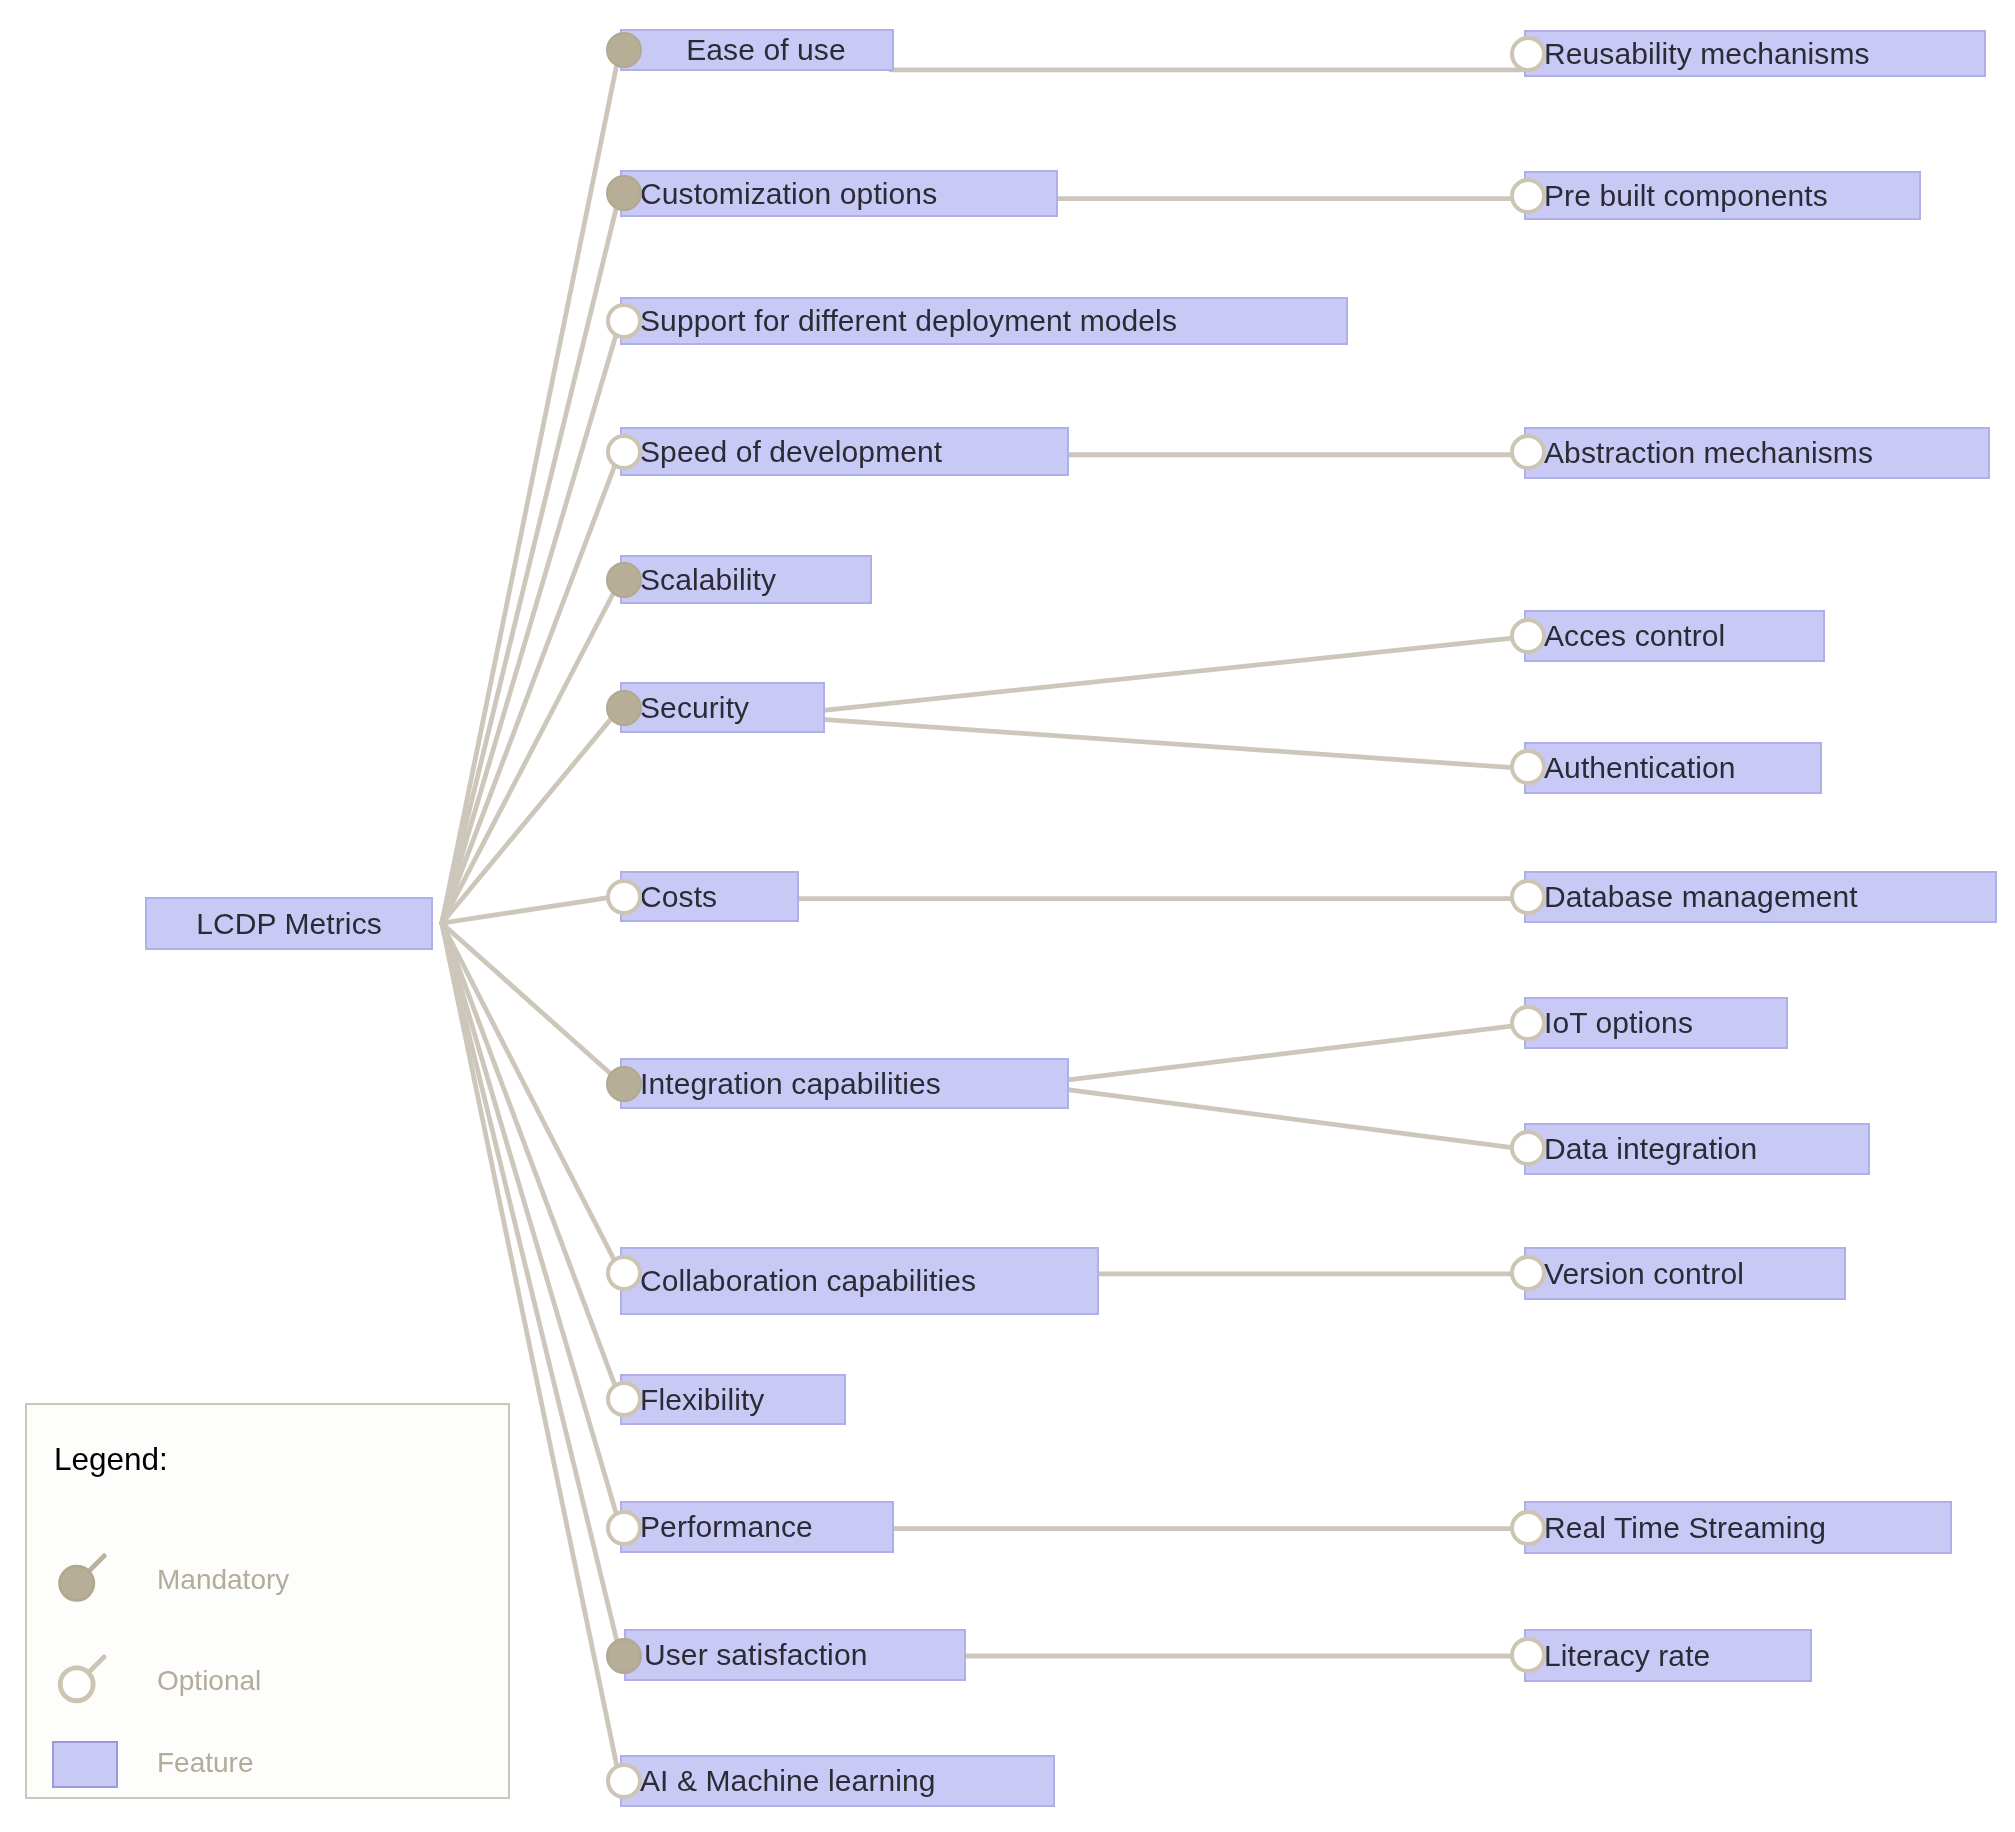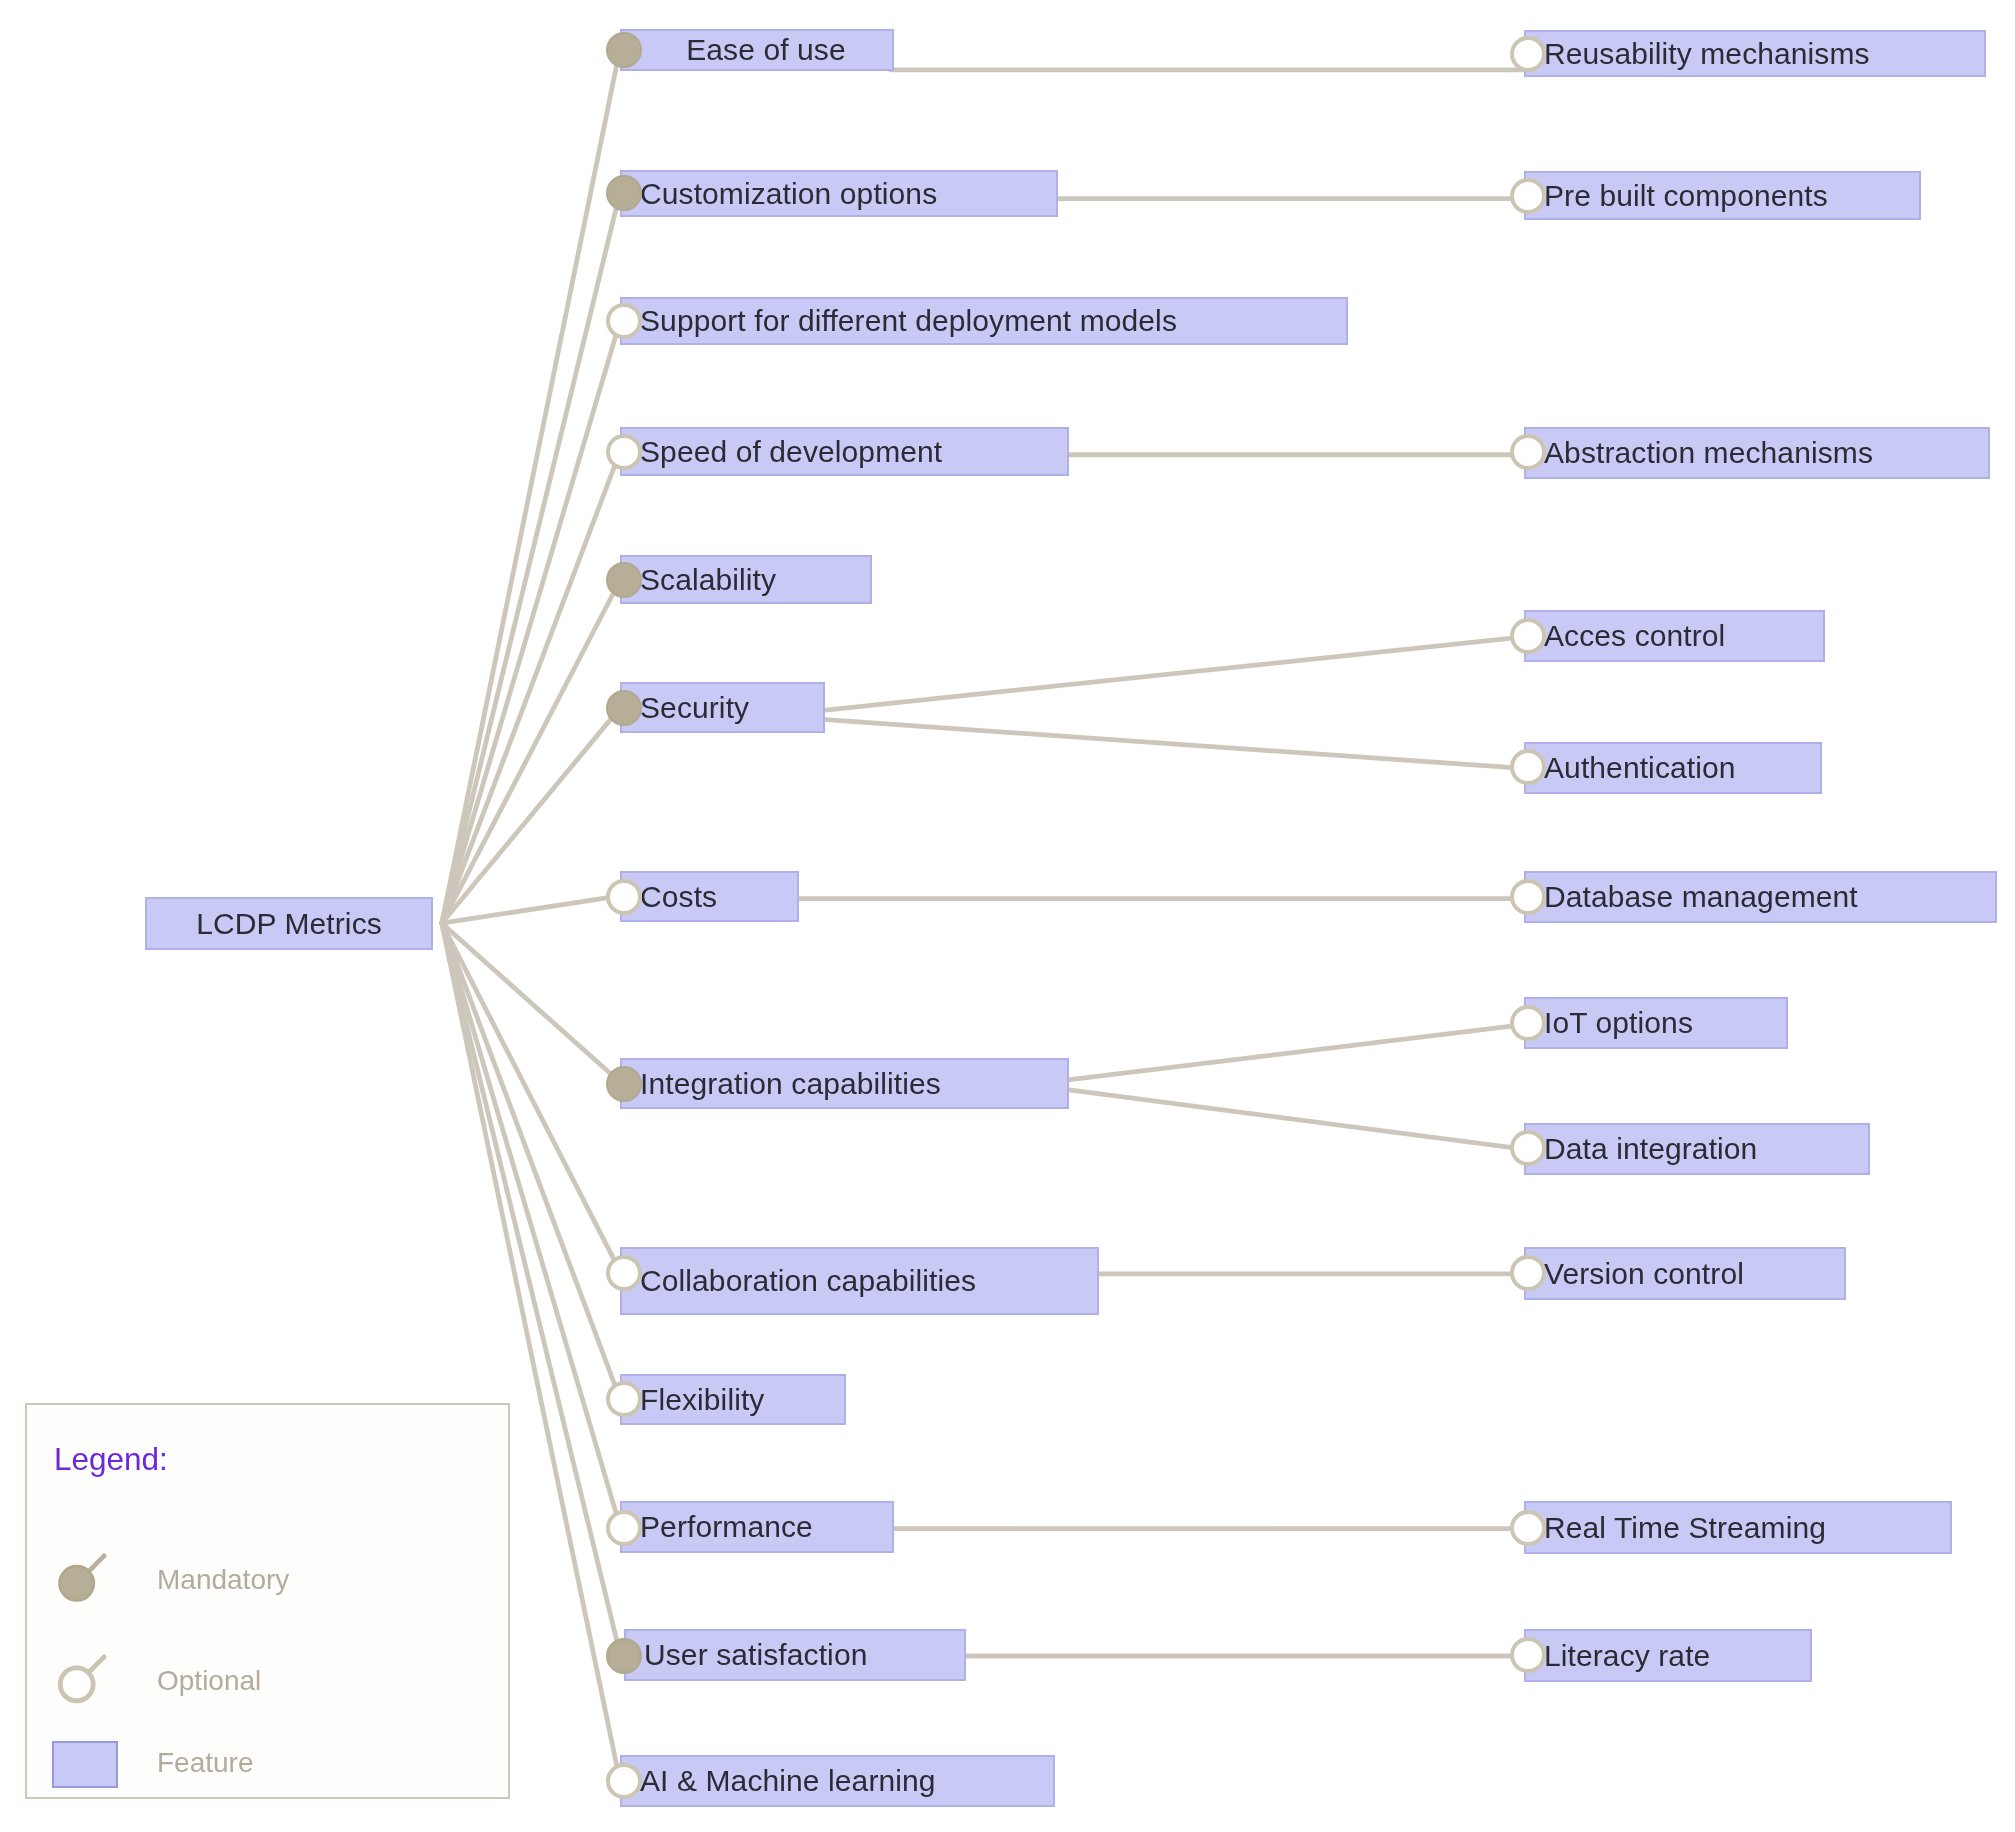--- a/index.html
+++ b/index.html
@@ -64,21 +64,21 @@
     height: 396px;
     box-sizing: border-box;
     background: #fdfdfc;
     border: 2.7px solid #cdc6bb;
   }
   .legend-title {
     position: absolute;
     left: 27px;
     top: 36px;
     font-size: 31.5px;
-    color: #6d28d9;
+    color: #000000;
   }
   .legend-label {
     position: absolute;
     font-size: 28px;
     color: #b3ab9c;
   }
   .legend-swatch {
     position: absolute;
     width: 66px;
     height: 47px;

